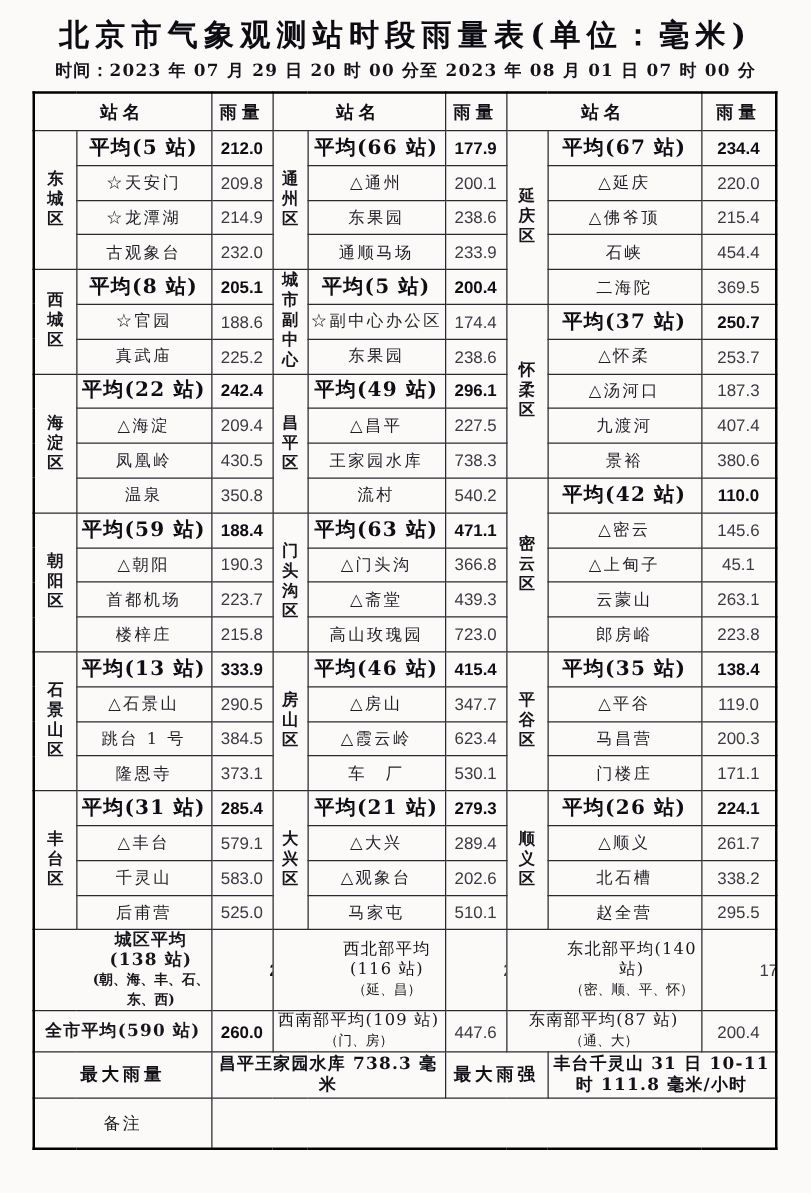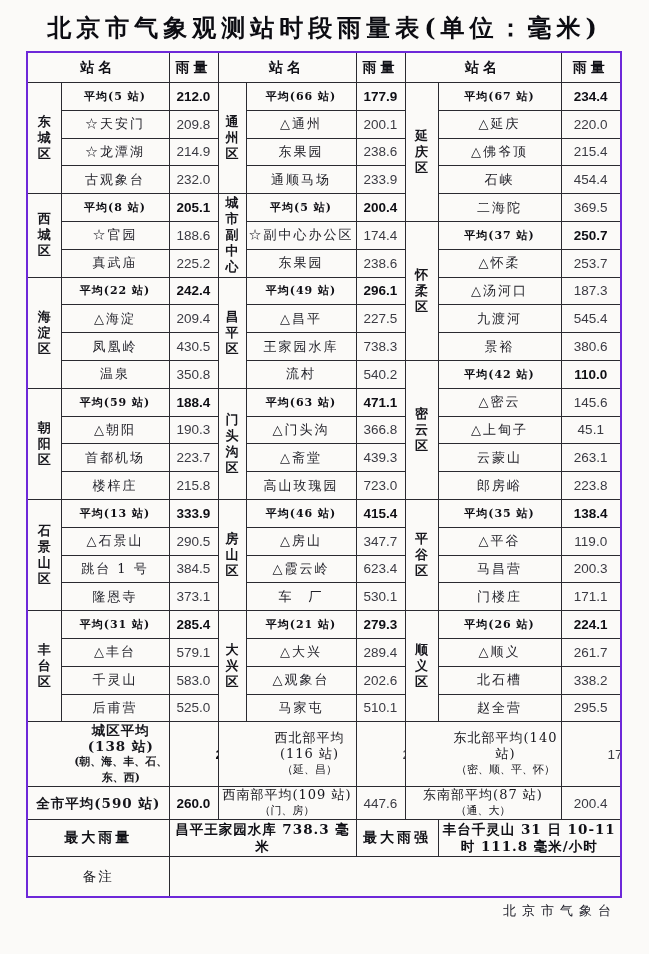--- a/index.html
+++ b/index.html
@@ -24,21 +24,21 @@
     font-size:13.5px;font-weight:bold;
     letter-spacing:1px;
     margin-top:4px;
     color:#14141a;
   }
   table.rain{
     border-collapse:collapse;
     table-layout:fixed;
     margin:7px 0 0 26px;
     width:594px;
-    border:2px solid #6d28d9;
+    border:2px solid #000000;
   }
   table.rain td, table.rain th{
     border:1px solid #2a2a30;
     padding:0 1px;
     text-align:center;
     vertical-align:middle;
     overflow:hidden;
   }
   tr.hdr th{
     height:29px;
@@ -61,21 +61,21 @@
     color:#1e1e26;
     white-space:nowrap;
   }
   td.value{
     font-family:"Liberation Sans","DejaVu Sans",sans-serif;
     font-size:13.5px;
     color:#3a3a42;
     letter-spacing:0;
   }
   td.avg{font-weight:bold;color:#0e0e14;}
-  td.station.avg{font-size:11px;letter-spacing:1px;}
+  td.station.avg{font-size:16px;letter-spacing:1px;}
   td.hb{border-top-width:2px;}
   tr.sumrow td{height:40px;padding-left:46px;}
   tr.sumrow2 td{height:32px;}
   tr.extrow td{height:36px;}
   tr.remrow td{height:39px;margin-left:28px;}
   td.sum-label{
     font-size:13px;
     letter-spacing:1px;
     color:#16161c;
     line-height:16px;
@@ -102,20 +102,21 @@
     font-size:13px;
     letter-spacing:6px;
     color:#20202a;
   }
 </style>
 </head>
 <body>
 
 <div class="page">
   <div class="title">北京市气象观测站时段雨量表(单位：毫米)</div>
+  <div class="subtitle">时间：2023 年 07 月 29 日 20 时 00 分至 2023 年 08 月 01 日 07 时 00 分</div>
 
   <table class="rain" id="rain-table">
     <colgroup>
       <col style="width:34px">
         <col style="width:108px">
         <col style="width:49px">
       <col style="width:28px">
         <col style="width:110px">
         <col style="width:49px">
       <col style="width:33px">
@@ -236,21 +237,21 @@
           <td class="value avg hb">296.1</td>
           <td class="station">△汤河口</td>
           <td class="value">187.3</td>
         </tr>
         <tr class="dr">
           <td class="station">△海淀</td>
           <td class="value">209.4</td>
           <td class="station">△昌平</td>
           <td class="value">227.5</td>
           <td class="station">九渡河</td>
-          <td class="value">545.4</td>
+          <td class="value">407.4</td>
         </tr>
         <tr class="dr">
           <td class="station">凤凰岭</td>
           <td class="value">430.5</td>
           <td class="station">王家园水库</td>
           <td class="value">738.3</td>
           <td class="station">景裕</td>
           <td class="value">380.6</td>
         </tr>
         <tr class="dr">
@@ -426,14 +427,13 @@
           <td class="ext-label" colspan="2">最大雨强</td>
           <td class="ext-value" colspan="2">丰台千灵山 31 日 10-11 时 111.8 毫米/小时</td>
         </tr>
         <tr class="remrow">
           <td class="rem-label" colspan="2">备注</td>
           <td colspan="7"></td>
         </tr>
       </tbody>
   </table>
 
-  <div class="signature">北京市气象台</div>
 </div>
 
 </body></html>

